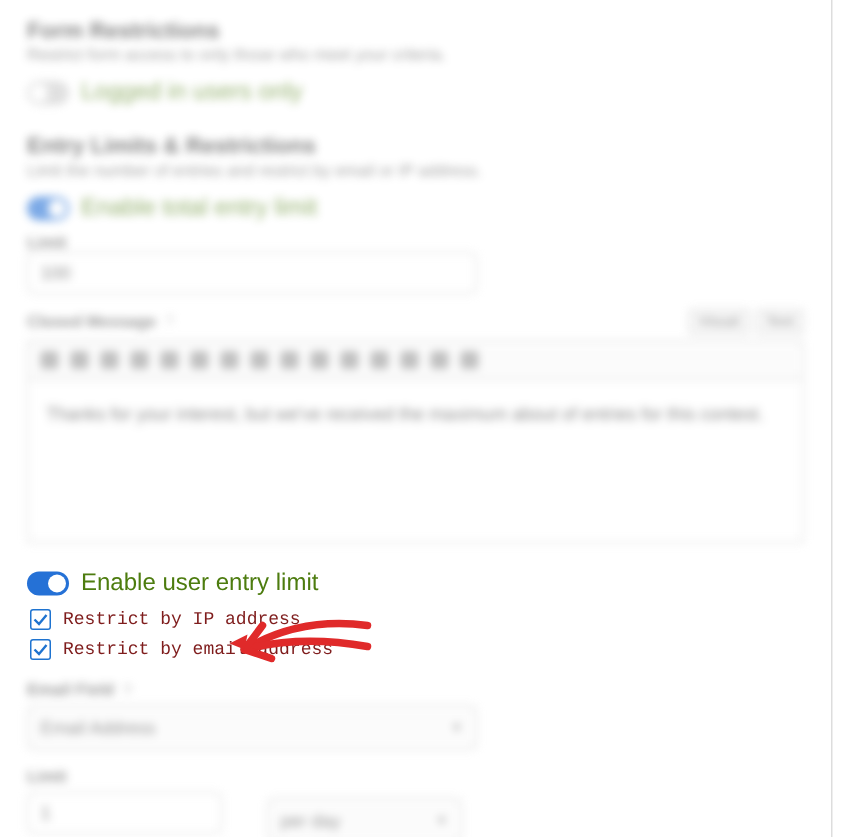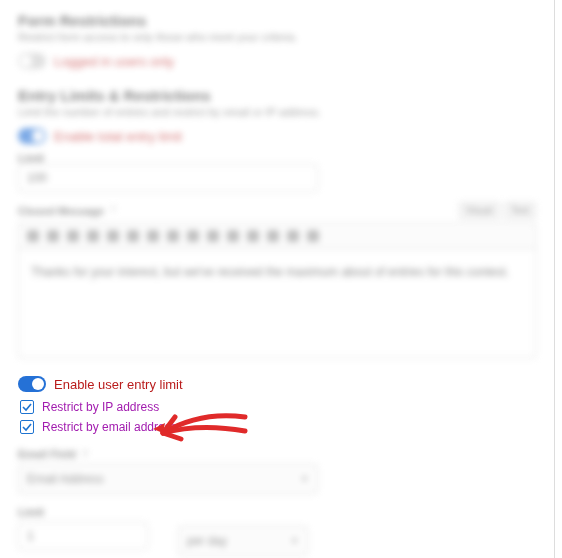--- a/index.html
+++ b/index.html
@@ -12,21 +12,21 @@
     .toggle-off, .toggle-on {
       width: 28px; height: 16px; border-radius: 999px; position: relative; display: inline-block;
     }
     .toggle-off { background: #ccc; }
     .toggle-on { background: #2571d6; }
     .knob {
       width: 12px; height: 12px; background: #fff; border-radius: 50%; position: absolute; top: 2px;
     }
     .toggle-off .knob { left: 2px; }
     .toggle-on .knob { right: 2px; }
-    .toggle-label { font-size: 13px; color: #b91c1c; }
+    .toggle-label { font-size: 16px; color: #4d7c0f; }
     .small-label { font-size: 11px; color: #555; font-weight: 600; margin-top: 8px; }
     .input-text {
       border: 1px solid #ccc; border-radius: 3px; height: 28px; padding: 4px 8px; font-size: 12px;
       background: #fff; color: #444;
     }
     .w300 { width: 300px; }
     .w130 { width: 130px; }
     .editor-head { display: flex; align-items: center; gap: 6px; margin-top: 10px; }
     .editor-label { font-size: 11px; color: #555; font-weight: 600; }
     .help-q { color: #aaa; font-size: 10px; }
@@ -41,21 +41,21 @@
       border: 1px solid #ccc; height: 110px; padding: 16px 12px; font-size: 12px; color: #444;
       resize: none; background: #fff;
     }
     .focus-block { margin-top: 18px; }
     .chk-row { display: flex; align-items: center; gap: 8px; margin-top: 6px; margin-left: 2px; }
     .chk {
       width: 14px; height: 14px; border: 1px solid #1e73d0; border-radius: 2px; display: inline-flex;
       align-items: center; justify-content: center; background: #fff;
     }
     .chk svg { display: block; }
-    .chk-label { font-size: 12px; color: #a21caf; }
+    .chk-label { font-size: 12px; color: #7f1d1d; font-family: Liberation Mono, monospace; }
     .arrow {
       position: absolute; left: 145px; top: 405px; color: #e02a2a; pointer-events: none;
     }
     .sel {
       border: 1px solid #ccc; border-radius: 3px; height: 30px; padding: 4px 8px; font-size: 12px;
       background: #fafafa; color: #555; width: 300px; display: flex; align-items: center;
       justify-content: space-between; margin-top: 4px;
     }
     .chev { font-size: 9px; color: #888; }
     .lim-row { display: flex; gap: 30px; margin-top: 4px; }

